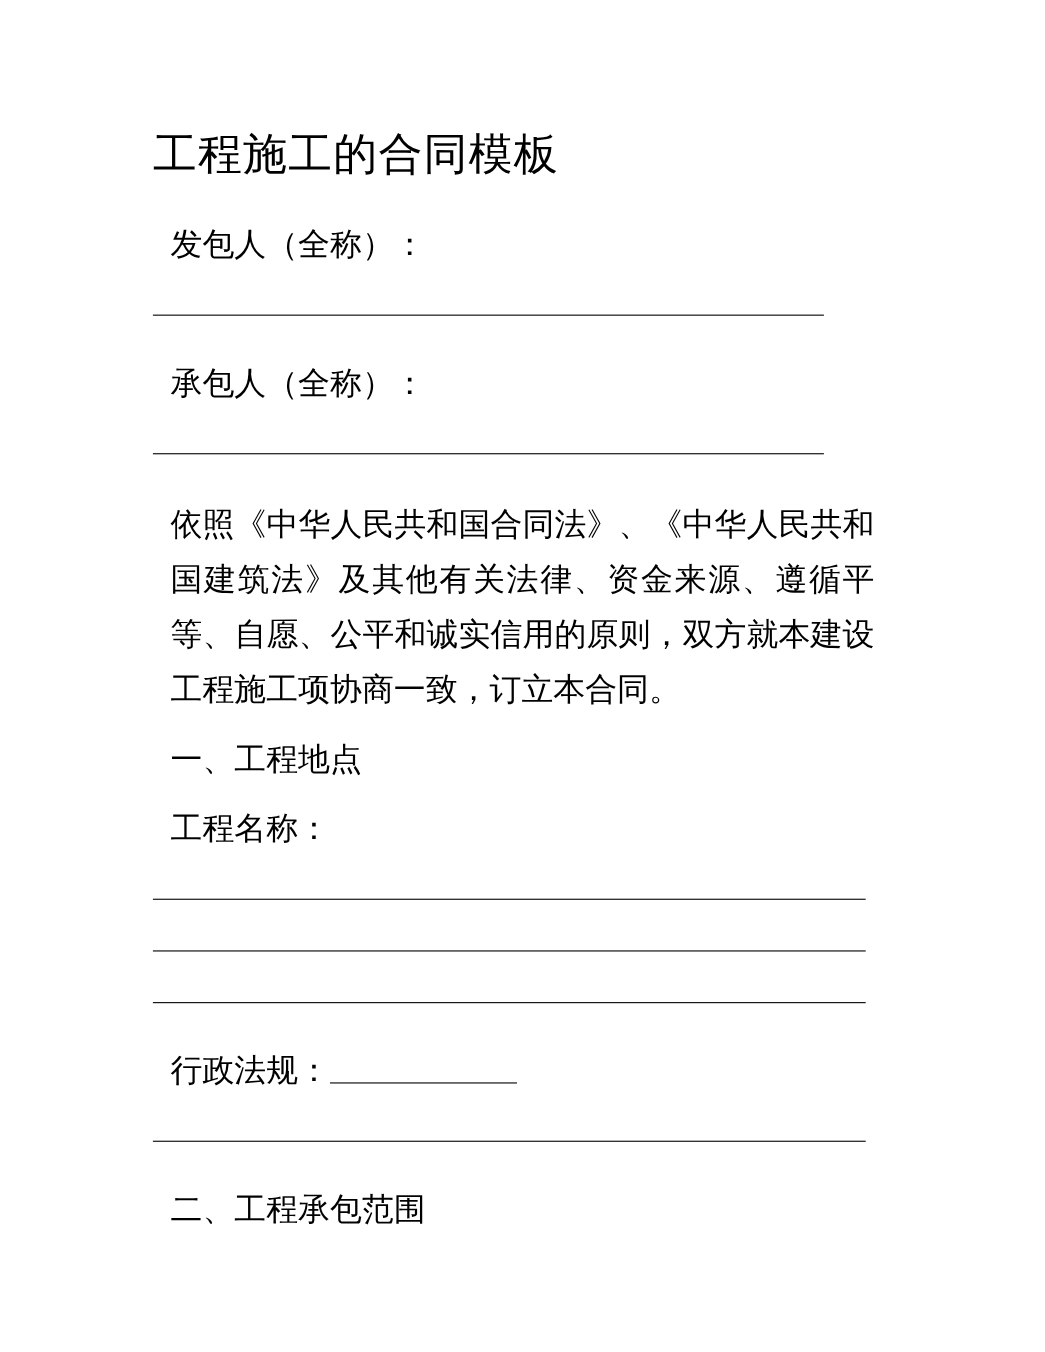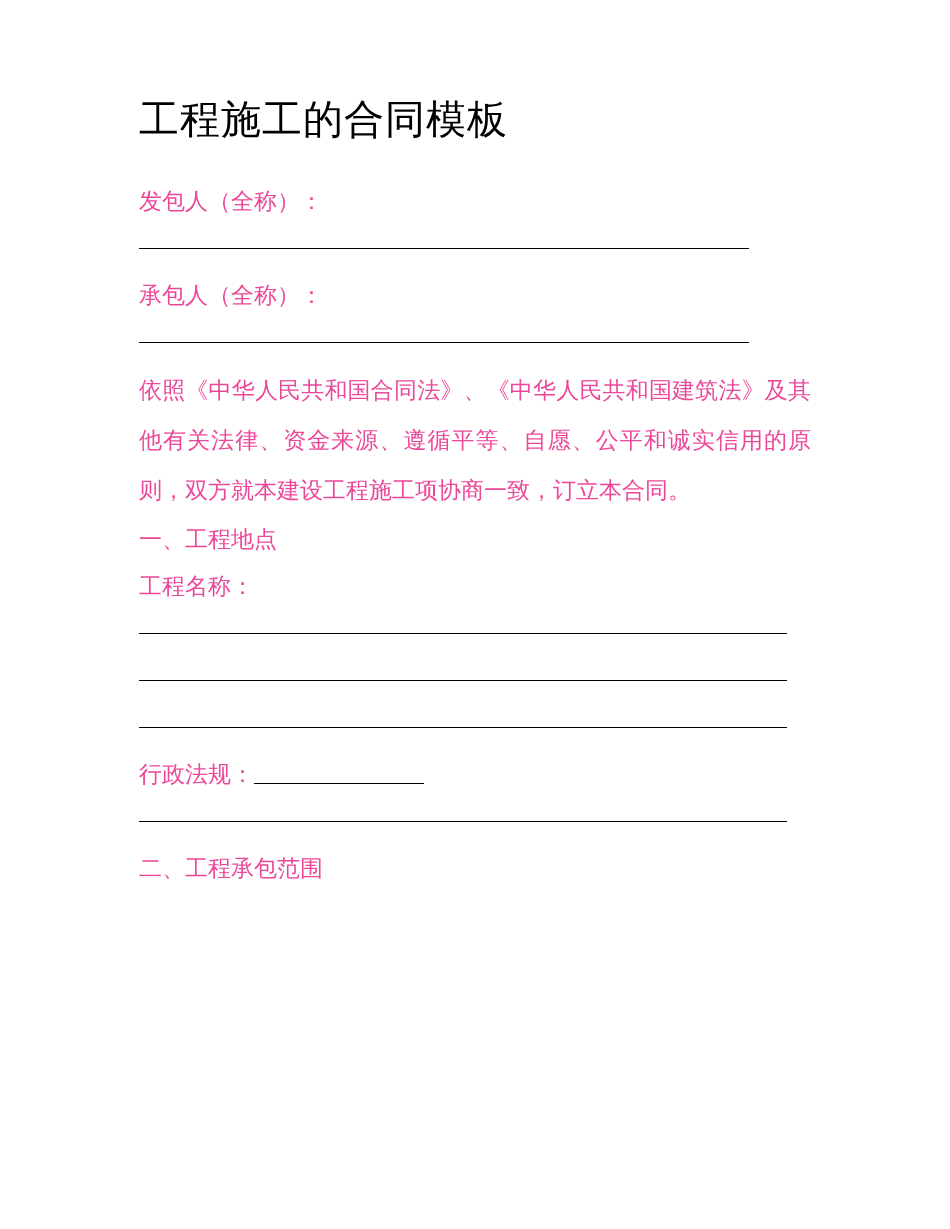--- a/index.html
+++ b/index.html
@@ -15,37 +15,37 @@
     position: relative;
     width: 950px;
     height: 1229px;
     background: #ffffff;
     box-sizing: border-box;
     overflow: hidden;
   }
   .content {
     position: absolute;
     left: 139px;
-    top: 94px;
+    top: 116px;
     width: 672px;
   }
   .doc-title {
     font-family: "DejaVu Sans", "Liberation Sans", sans-serif;
     font-size: 40px;
     font-weight: 400;
     line-height: 1.25;
     letter-spacing: 1px;
     margin: 0 0 34px 0;
     color: #000;
   }
   .para {
-    font-size: 23px;
+    font-size: 29px;
     line-height: 47px;
-    margin: 0;
-    color: #ec4899;
+    margin: 16px;
+    color: #000000;
     white-space: pre-wrap;
   }
   .para.block {
     line-height: 50px;
     text-align: justify;
   }
   .rule {
     border: none;
     border-top: 1.6px solid #000;
     margin: 0;

